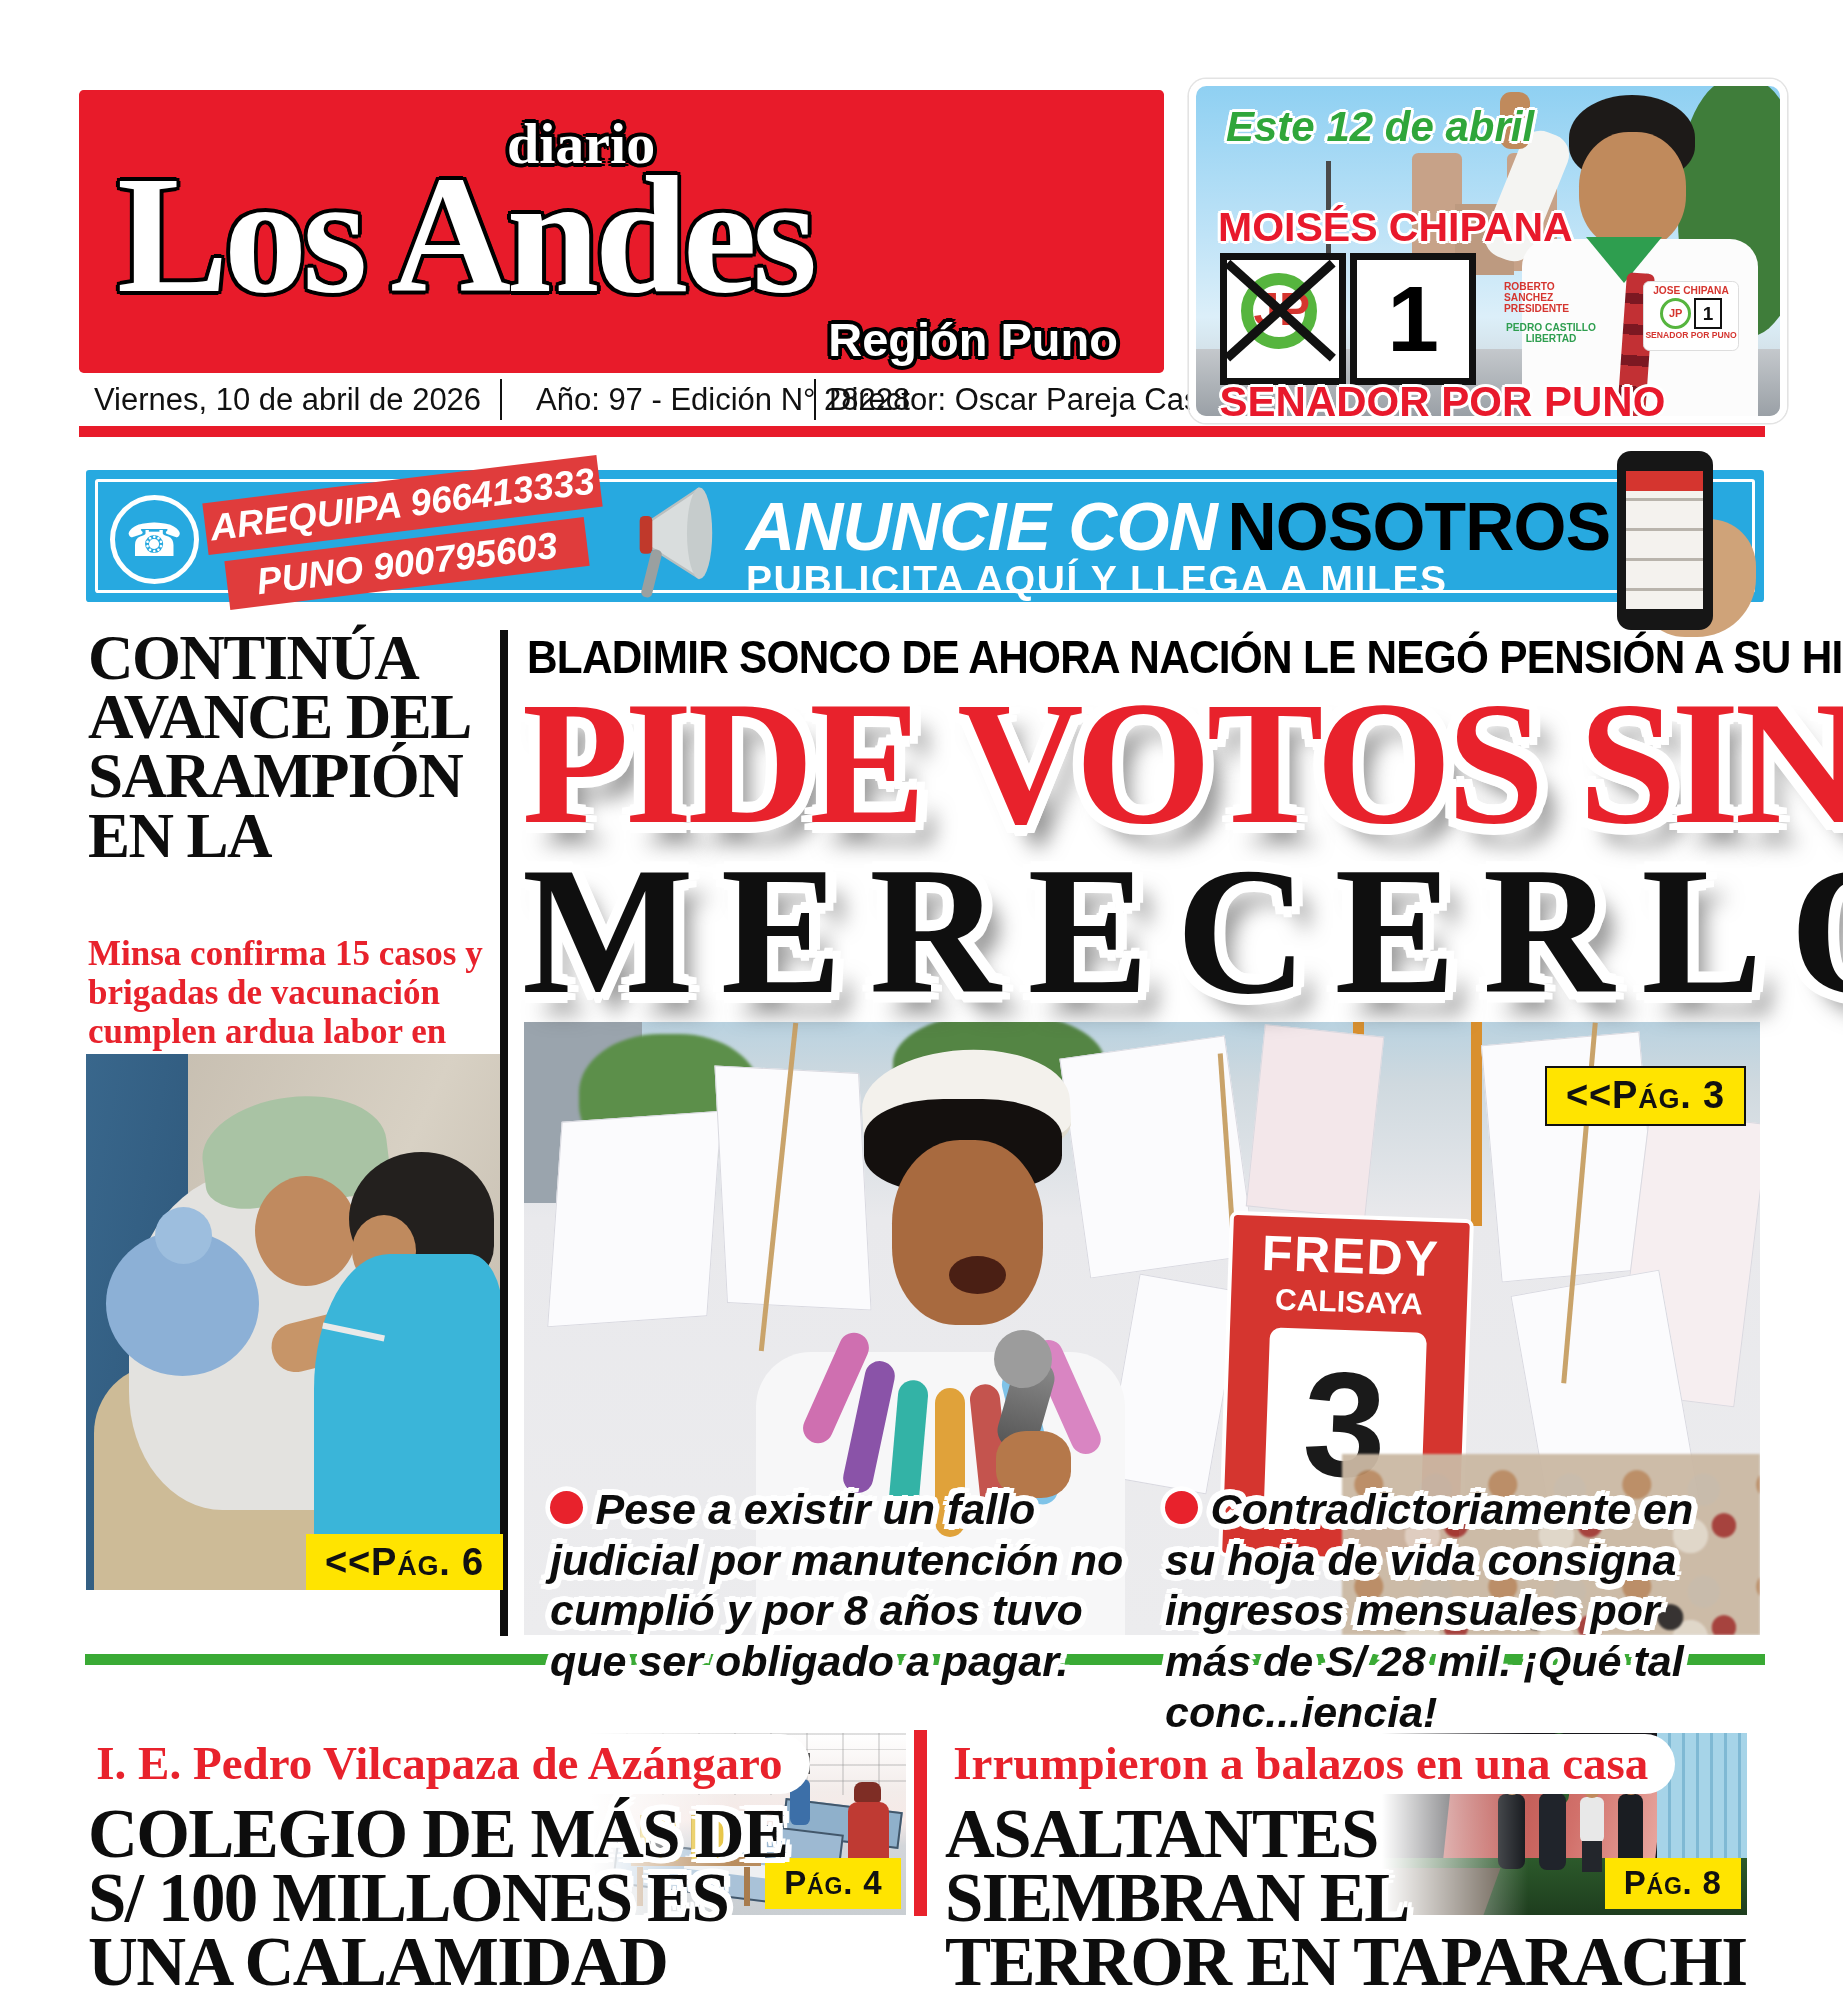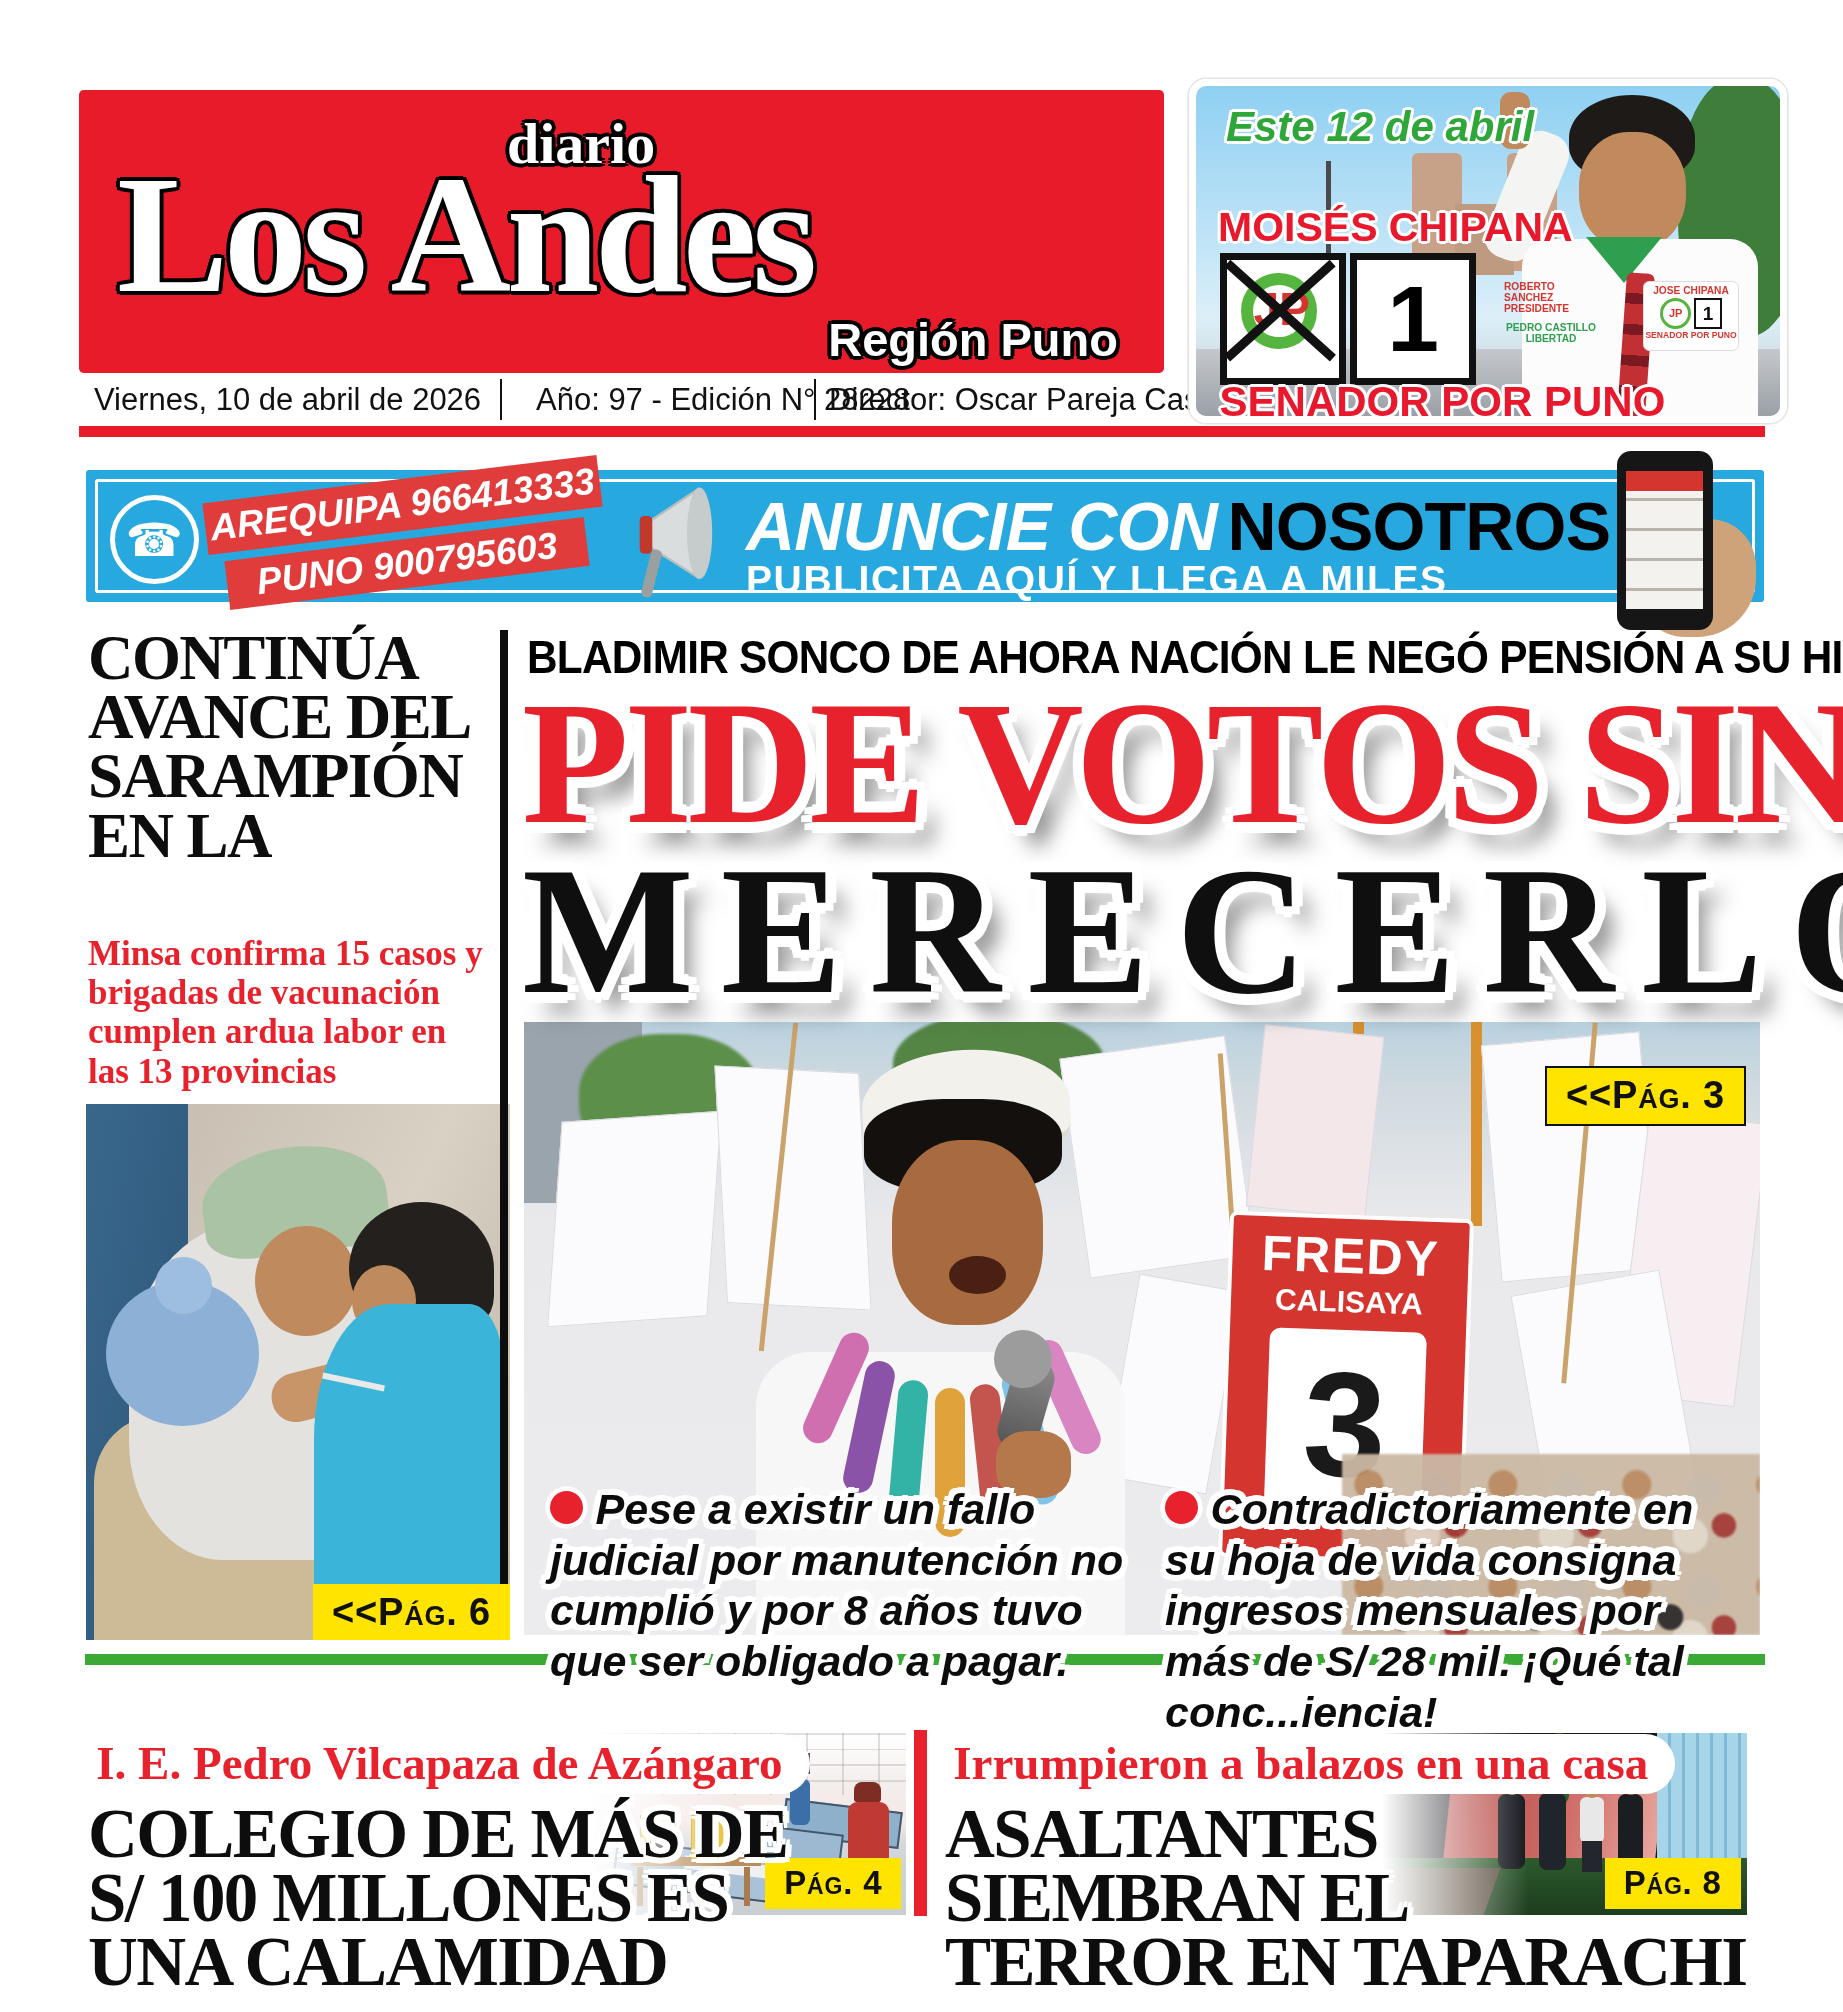--- a/index.html
+++ b/index.html
@@ -132,21 +132,21 @@
   </div>
 
   <div class="abs" style="left:88px;top:629px;">
     <div class="bh-line" style="font-size:63px;line-height:.94;">CONTINÚA</div>
     <div class="bh-line" style="font-size:63px;line-height:.94;text-align:right;">AVANCE DEL</div>
     <div class="bh-line" style="font-size:63px;line-height:.94;">SARAMPIÓN</div>
     <div class="bh-line" style="font-size:63px;line-height:.94;">EN LA</div>
   </div>
   <div class="abs serif" style="left:88px;top:934px;width:397px;font-size:35px;font-weight:700;color:#e8222c;line-height:1.12;">Minsa confirma 15 casos y brigadas de vacunación cumplen ardua labor en las 13 provincias</div>
 
-  <div class="abs" style="left:86px;top:1104px;width:417px;height:536px;overflow:hidden;background:linear-gradient(115deg,#c2b9ab 0%,#d8d1c4 55%,#bdb4a6 100%);padding-left:7px;">
+  <div class="abs" style="left:86px;top:1054px;width:417px;height:536px;overflow:hidden;background:linear-gradient(115deg,#c2b9ab 0%,#d8d1c4 55%,#bdb4a6 100%);">
     <div class="abs" style="left:0;top:0;width:102px;height:100%;background:linear-gradient(100deg,#39678c,#2d5679);"></div>
     <div class="abs" style="left:7.9px;top:311px;width:220px;height:228px;background:#cdbb97;border-radius:30% 40% 0 0;"></div>
     <div class="abs" style="left:43px;top:118px;width:267px;height:338px;background:#e3e2df;border-radius:45% 40% 30% 35%;"></div>
     <div class="abs" style="left:116px;top:43px;width:185px;height:106px;background:#a9c3a4;border-radius:50% 50% 25% 25%;transform:rotate(-7deg);"></div>
     <div class="abs" style="left:169px;top:122px;width:102px;height:110px;background:#c08a5f;border-radius:50%;"></div>
     <div class="abs" style="left:19.7px;top:177px;width:153px;height:145px;background:#8cb0d6;border-radius:50%;"></div>
     <div class="abs" style="left:69px;top:153px;width:57px;height:57px;background:#9dbede;border-radius:50%;"></div>
     <div class="abs" style="left:185px;top:263px;width:98px;height:49px;background:#c79568;border-radius:23.6px;transform:rotate(-14deg);"></div>
     <div class="abs" style="left:263px;top:98px;width:145px;height:134px;background:#23201e;border-radius:50% 50% 30% 50%;"></div>
     <div class="abs" style="left:266px;top:161px;width:64px;height:72px;background:#bf8a5e;border-radius:50%;"></div>

